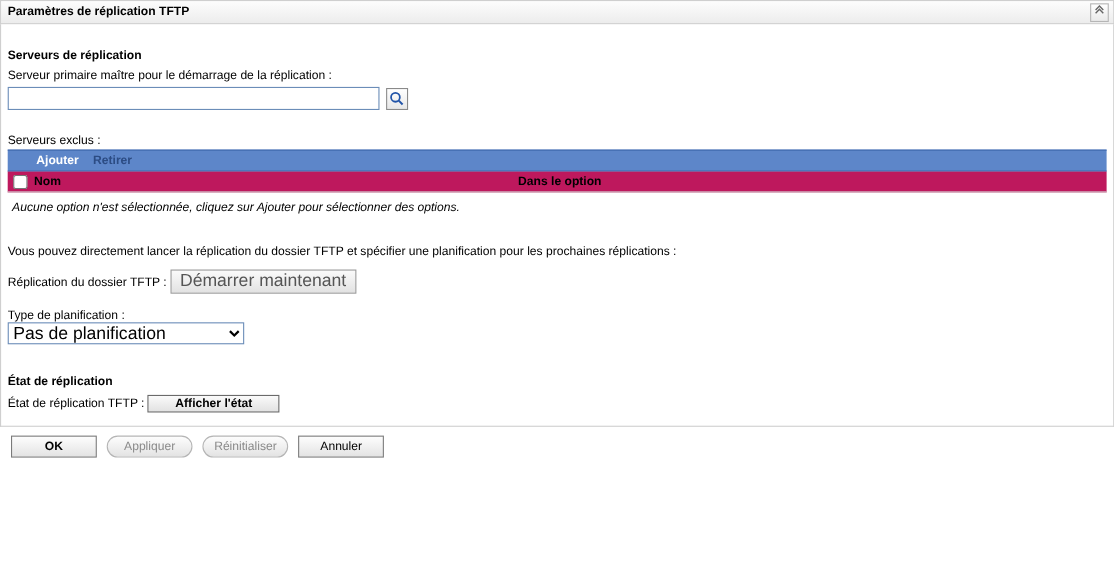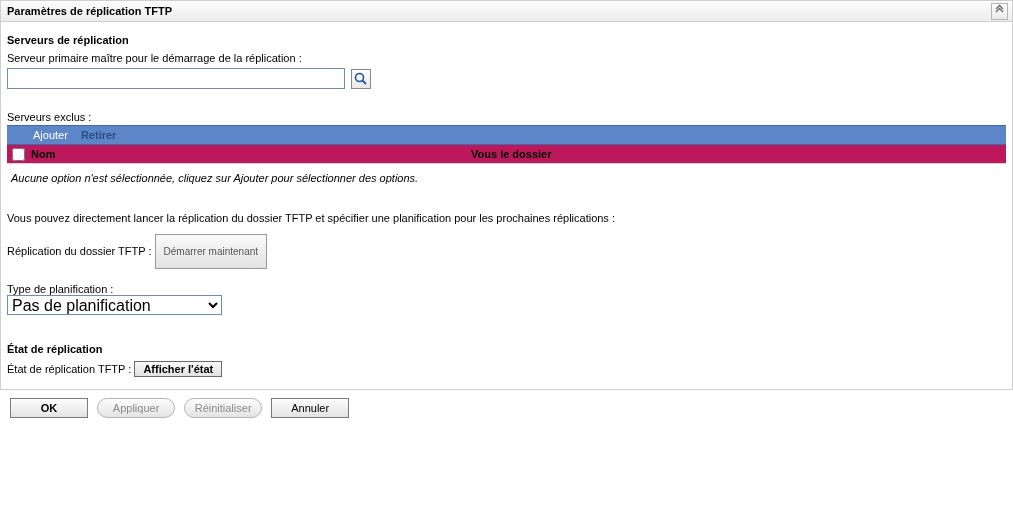--- a/index.html
+++ b/index.html
@@ -36,21 +36,21 @@
     cursor: pointer;
   }
   .panel-body {
     padding: 6px 6px 12px 6px;
     border-left: 1px solid #cfcfcf;
     border-right: 1px solid #cfcfcf;
     border-bottom: 1px solid #cfcfcf;
   }
   .section-title {
     font-weight: bold;
-    margin-top: 6px;
+    margin-top: 17px;
     margin-bottom: 6px;
   }
   .field-label {
     margin-top: 6px;
     margin-bottom: 4px;
   }
   .text-input {
     border: 1px solid #6b8db8;
     height: 19px;
     width: 330px;
@@ -78,21 +78,21 @@
     background: #5d86c9;
     color: #fff;
     height: 18px;
     line-height: 18px;
     padding-left: 26px;
     border-top: 1px solid #3f69ad;
     border-bottom: 1px solid #3f69ad;
     margin-top: 2px;
   }
   .tb-link {
-    font-weight: normal;
+    font-weight: bold;
     cursor: pointer;
     margin-right: 10px;
   }
   .tb-link.disabled {
     color: #2c4c84;
     font-weight: bold;
     cursor: default;
   }
   .grid-header {
     display: flex;
@@ -117,39 +117,39 @@
   }
   .grid-empty {
     font-style: italic;
     padding: 8px 6px 28px 4px;
   }
   .desc-text {
     margin-bottom: 10px;
   }
   .inline-btn {
     font-family: inherit;
-    font-size: 10px;
-    padding: 11px 8px;
+    font-size: 16px;
+    padding: 1px 8px;
     border: 1px solid #9a9a9a;
     background: linear-gradient(#fafafa,#e2e2e2);
     color: #555;
     cursor: pointer;
   }
   select.sched {
     border: 1px solid #6b8db8;
     height: 20px;
     font-size: 16px;
     width: 215px;
     background: #fff;
   }
   .gap-block { margin-top: 14px; }
   .status-btn {
     font-family: inherit;
     font-size: 11px;
-    padding: 1px 8px;
+    padding: 1px 24px;
     border: 1px solid #6a6a6a;
     background: linear-gradient(#fafafa,#e2e2e2);
     font-weight: bold;
     cursor: pointer;
   }
   
   .bottom-bar {
     padding: 8px 10px;
   }
   .bottom-bar button {
@@ -198,21 +198,21 @@
 
   <div class="table-toolbar">
     <span class="tb-link">Ajouter</span>
     <span class="tb-link disabled">Retirer</span>
   </div>
   <div class="grid-header">
     <div class="col-check">
       <input type="checkbox" style="">
     </div>
     <div class="col-name">Nom</div>
-    <div class="col-folder">Vous le dossier</div>
+    <div class="col-folder">Dans le option</div>
   </div>
   <div class="grid-empty">Aucune option n'est sélectionnée, cliquez sur Ajouter pour sélectionner des options.</div>
 
   <div class="desc-text">Vous pouvez directement lancer la réplication du dossier TFTP et spécifier une planification pour les prochaines réplications :</div>
 
   <div>
     <span>Réplication du dossier TFTP :</span>
     <button class="inline-btn">Démarrer maintenant</button>
   </div>
 

